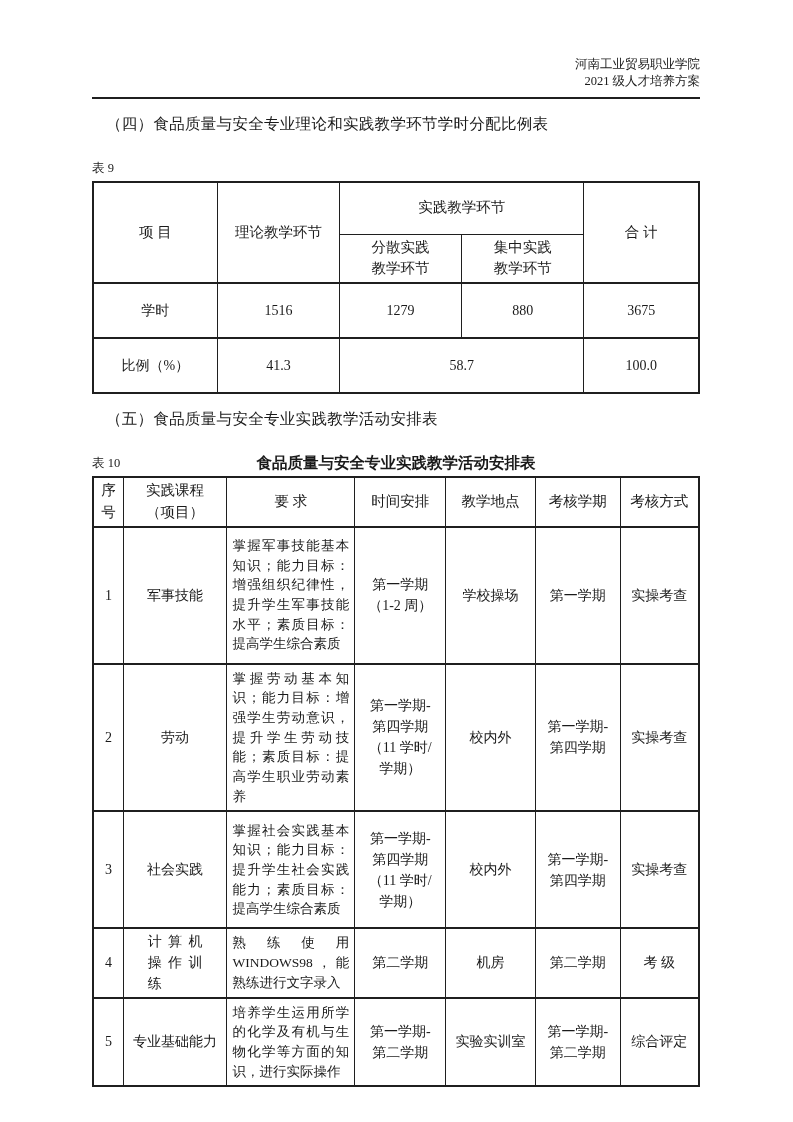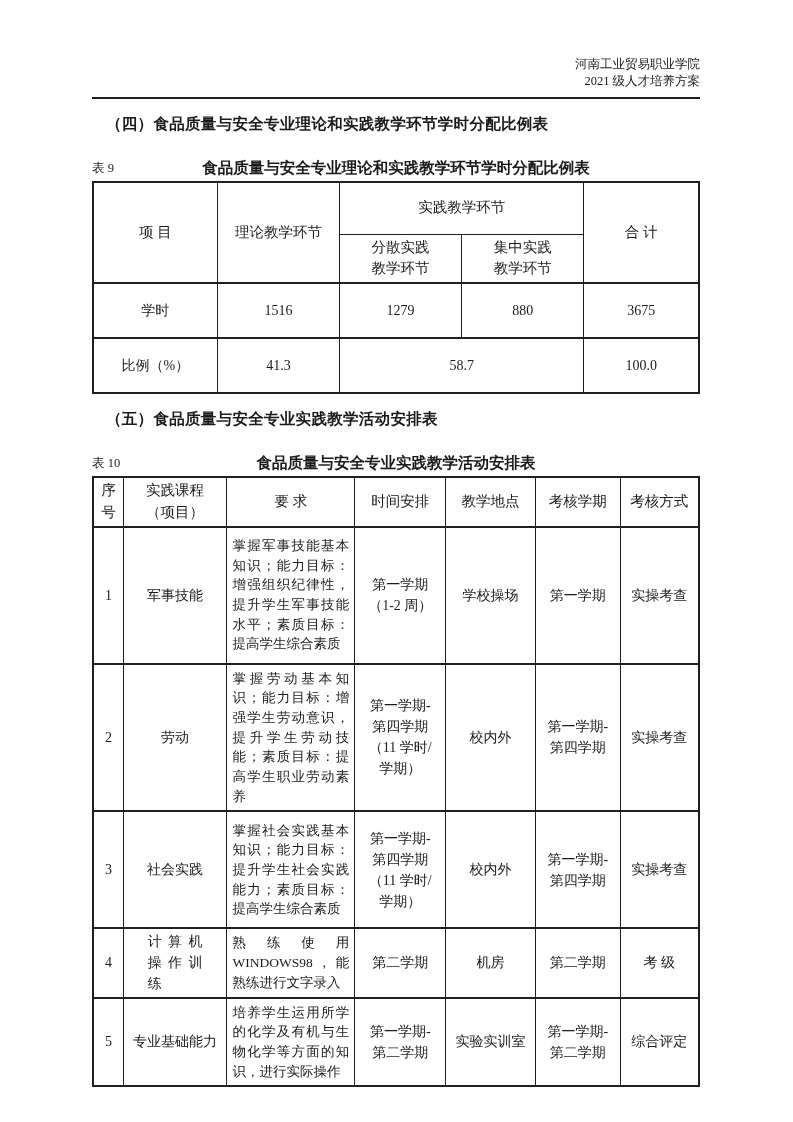--- a/index.html
+++ b/index.html
@@ -23,21 +23,21 @@
     font-size: 12.5px;
     padding-bottom: 7px;
     border-bottom: 2px solid #1f1f1f;
     flex-direction: column;
   }
 
   .section-heading {
     margin-top: 15px;
     padding-left: 14px;
     font-size: 15.5px;
-    font-weight: bold;
+    font-weight: normal;
     letter-spacing: 0.3px;
   }
 
   .table-caption {
     position: relative;
     margin-top: 22px;
     margin-bottom: 2px;
     text-align: center;
     height: 22px;
     line-height: 22px;
@@ -111,21 +111,20 @@
 
   <div class="page-header">
     <span>河南工业贸易职业学院</span>
     <span>2021 级人才培养方案</span>
   </div>
 
   <div class="section-heading">（四）食品质量与安全专业理论和实践教学环节学时分配比例表</div>
 
   <div class="table-caption">
     <span class="caption-label">表 9</span>
-    <span class="caption-title">食品质量与安全专业理论和实践教学环节学时分配比例表</span>
   </div>
 
   <table class="t9">
     <colgroup>
       <col style="width:20.5%">
         <col style="width:20.2%">
         <col style="width:20.1%">
         <col style="width:20.2%">
         <col style="width:19%">
     </colgroup>

